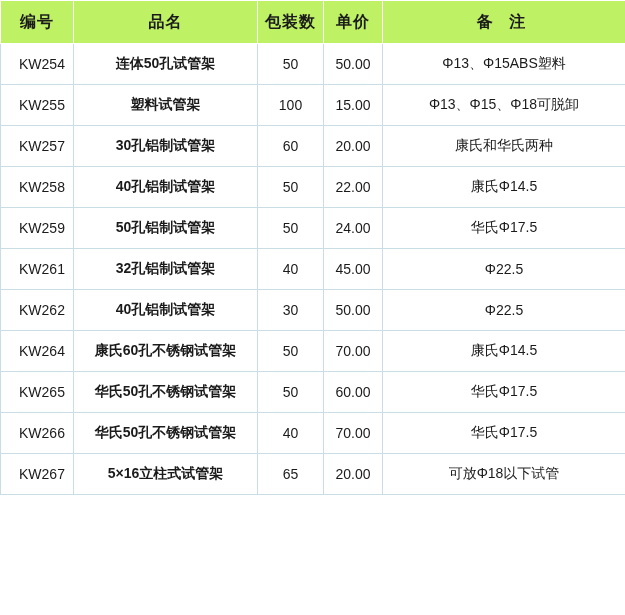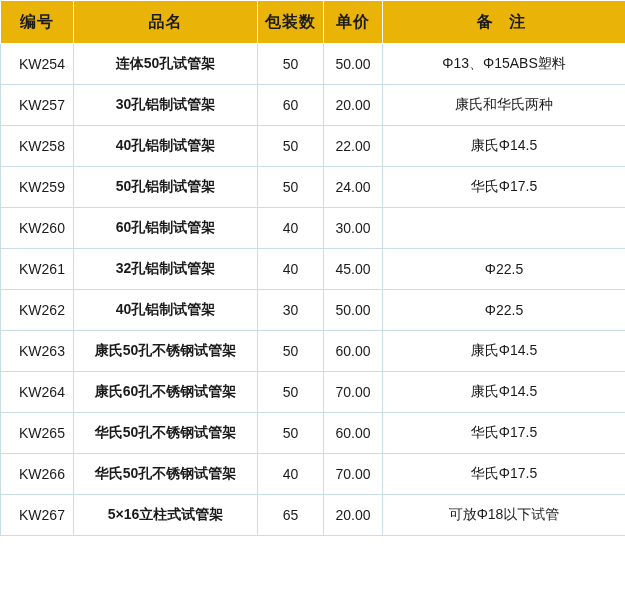--- a/index.html
+++ b/index.html
@@ -18,21 +18,21 @@
     width: 625px;
     table-layout: fixed;
   }
   #product-table col.c-code  { width: 73px; }
   #product-table col.c-name  { width: 184px; }
   #product-table col.c-pack  { width: 66px; }
   #product-table col.c-price { width: 59px; }
   #product-table col.c-note  { width: 243px; }
 
   #product-table thead th {
-    background: #eab308;
+    background: #bef264;
     color: #1b1b1b;
     font-size: 16px;
     font-weight: bold;
     height: 40px;
     border: 1px solid #ffffff;
     text-align: center;
     vertical-align: middle;
     letter-spacing: 1px;
   }
   #product-table thead th.note-head {
@@ -90,20 +90,27 @@
   </thead>
   <tbody id="table-body">
       <tr>
         <td class="cell-code">KW254</td>
         <td class="cell-name">连体50孔试管架</td>
         <td class="cell-pack">50</td>
         <td class="cell-price">50.00</td>
         <td class="cell-note">Φ13、Φ15ABS塑料</td>
       </tr>
       <tr>
+        <td class="cell-code">KW255</td>
+        <td class="cell-name">塑料试管架</td>
+        <td class="cell-pack">100</td>
+        <td class="cell-price">15.00</td>
+        <td class="cell-note">Φ13、Φ15、Φ18可脱卸</td>
+      </tr>
+      <tr>
         <td class="cell-code">KW257</td>
         <td class="cell-name">30孔铝制试管架</td>
         <td class="cell-pack">60</td>
         <td class="cell-price">20.00</td>
         <td class="cell-note">康氏和华氏两种</td>
       </tr>
       <tr>
         <td class="cell-code">KW258</td>
         <td class="cell-name">40孔铝制试管架</td>
         <td class="cell-pack">50</td>
@@ -111,46 +118,32 @@
         <td class="cell-note">康氏Φ14.5</td>
       </tr>
       <tr>
         <td class="cell-code">KW259</td>
         <td class="cell-name">50孔铝制试管架</td>
         <td class="cell-pack">50</td>
         <td class="cell-price">24.00</td>
         <td class="cell-note">华氏Φ17.5</td>
       </tr>
       <tr>
-        <td class="cell-code">KW260</td>
-        <td class="cell-name">60孔铝制试管架</td>
-        <td class="cell-pack">40</td>
-        <td class="cell-price">30.00</td>
-        <td class="cell-note"></td>
-      </tr>
-      <tr>
         <td class="cell-code">KW261</td>
         <td class="cell-name">32孔铝制试管架</td>
         <td class="cell-pack">40</td>
         <td class="cell-price">45.00</td>
         <td class="cell-note">Φ22.5</td>
       </tr>
       <tr>
         <td class="cell-code">KW262</td>
         <td class="cell-name">40孔铝制试管架</td>
         <td class="cell-pack">30</td>
         <td class="cell-price">50.00</td>
         <td class="cell-note">Φ22.5</td>
-      </tr>
-      <tr>
-        <td class="cell-code">KW263</td>
-        <td class="cell-name">康氏50孔不锈钢试管架</td>
-        <td class="cell-pack">50</td>
-        <td class="cell-price">60.00</td>
-        <td class="cell-note">康氏Φ14.5</td>
       </tr>
       <tr>
         <td class="cell-code">KW264</td>
         <td class="cell-name">康氏60孔不锈钢试管架</td>
         <td class="cell-pack">50</td>
         <td class="cell-price">70.00</td>
         <td class="cell-note">康氏Φ14.5</td>
       </tr>
       <tr>
         <td class="cell-code">KW265</td>

